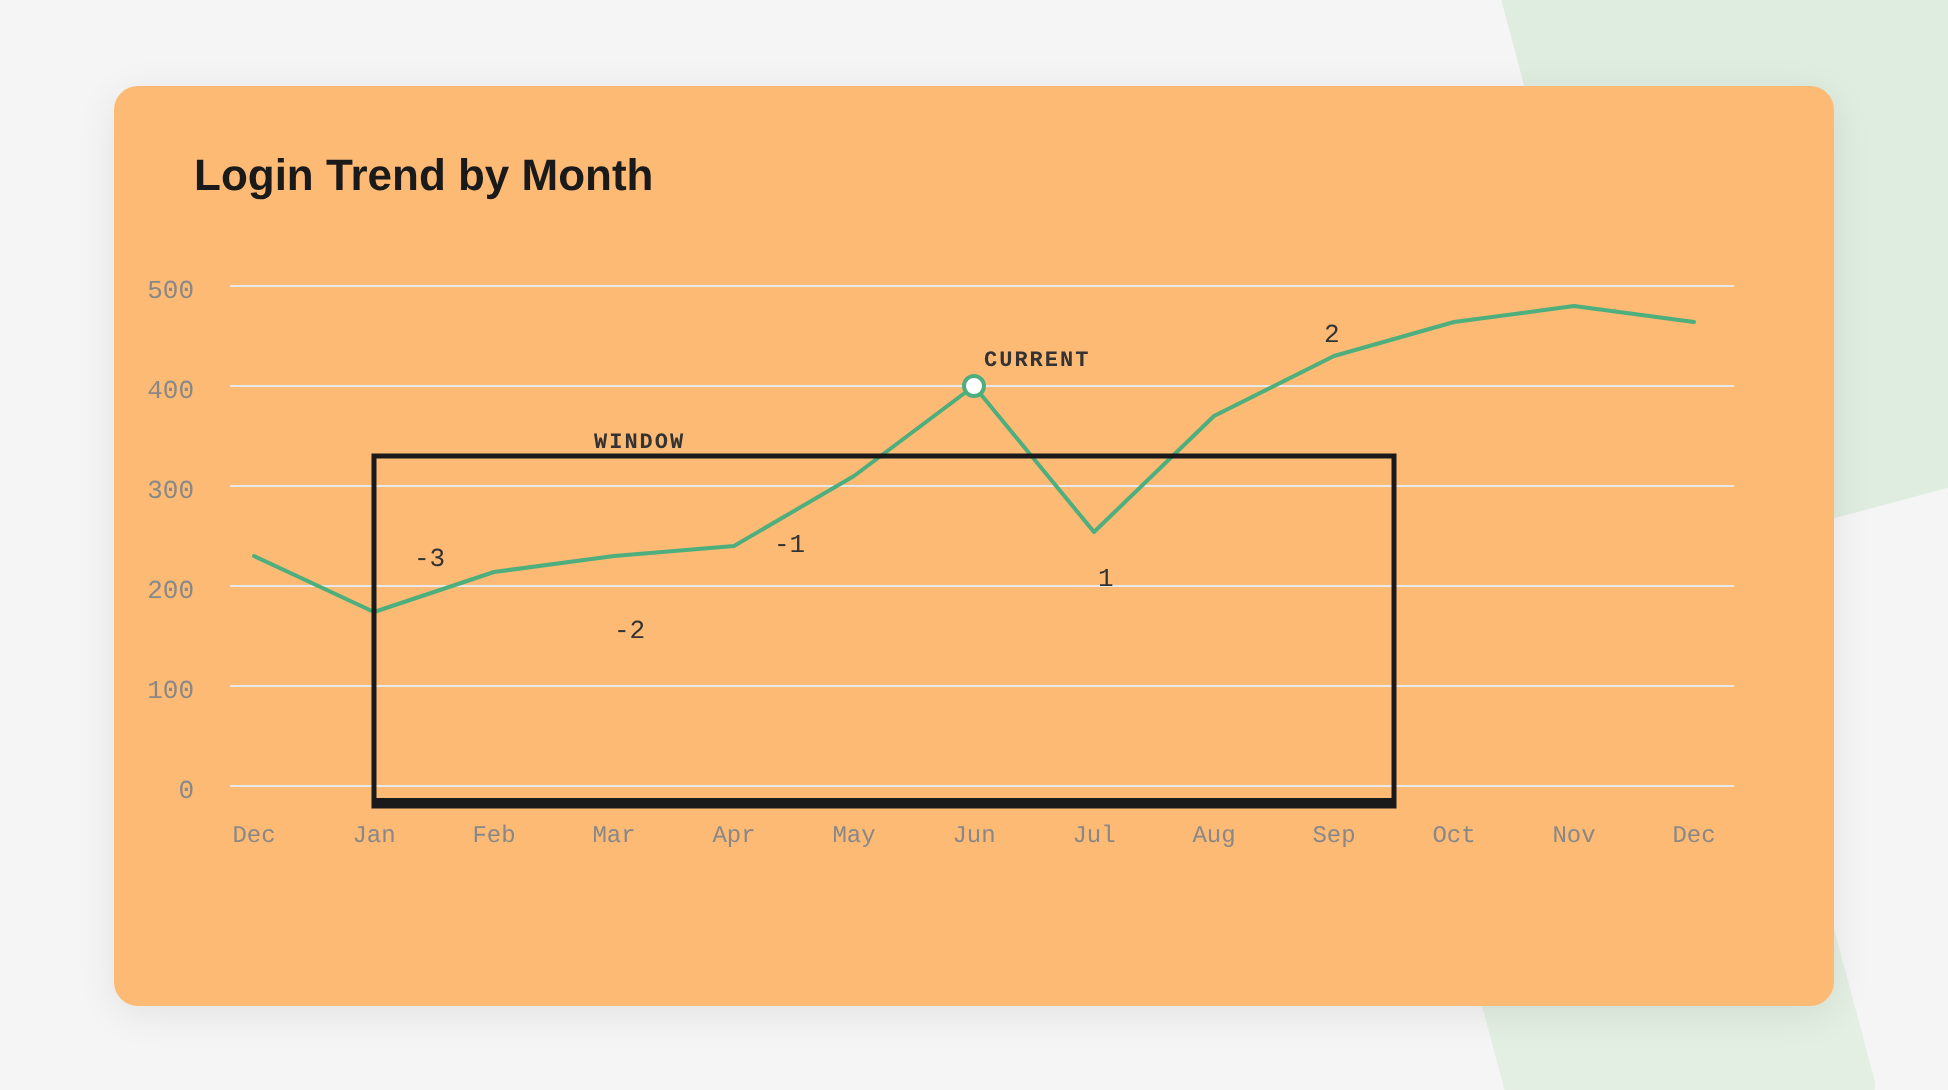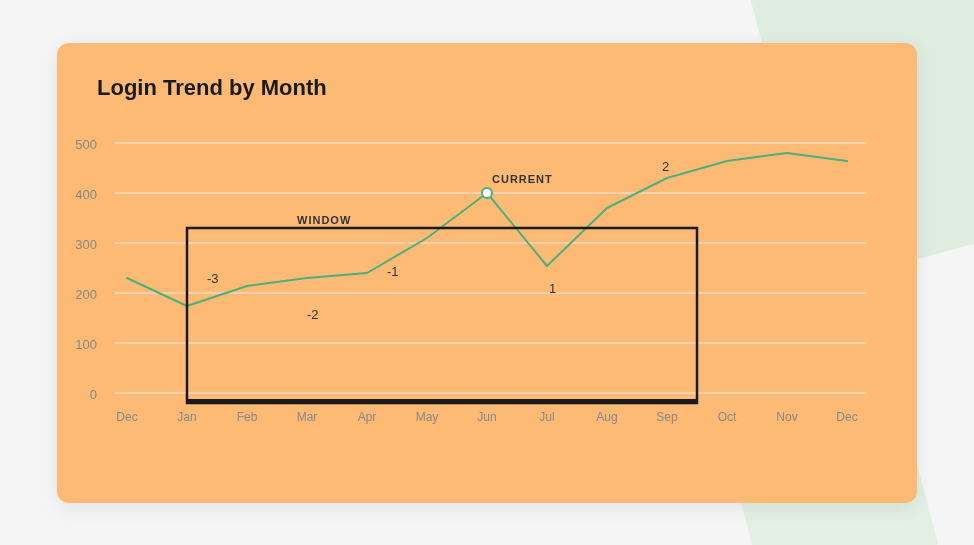--- a/index.html
+++ b/index.html
@@ -54,20 +54,21 @@
       font-size: 22px;
       font-weight: 700;
       color: #1a1a1a;
       margin-bottom: 20px;
     }
 
     .chart-area {
       position: relative;
       width: 100%;
       height: 360px;
+      font-family: Liberation Mono, monospace;
     }
 
     svg.chart-svg {
       width: 100%;
       height: 100%;
       overflow: visible;
     }
   </style>
 </head>
 <body>

